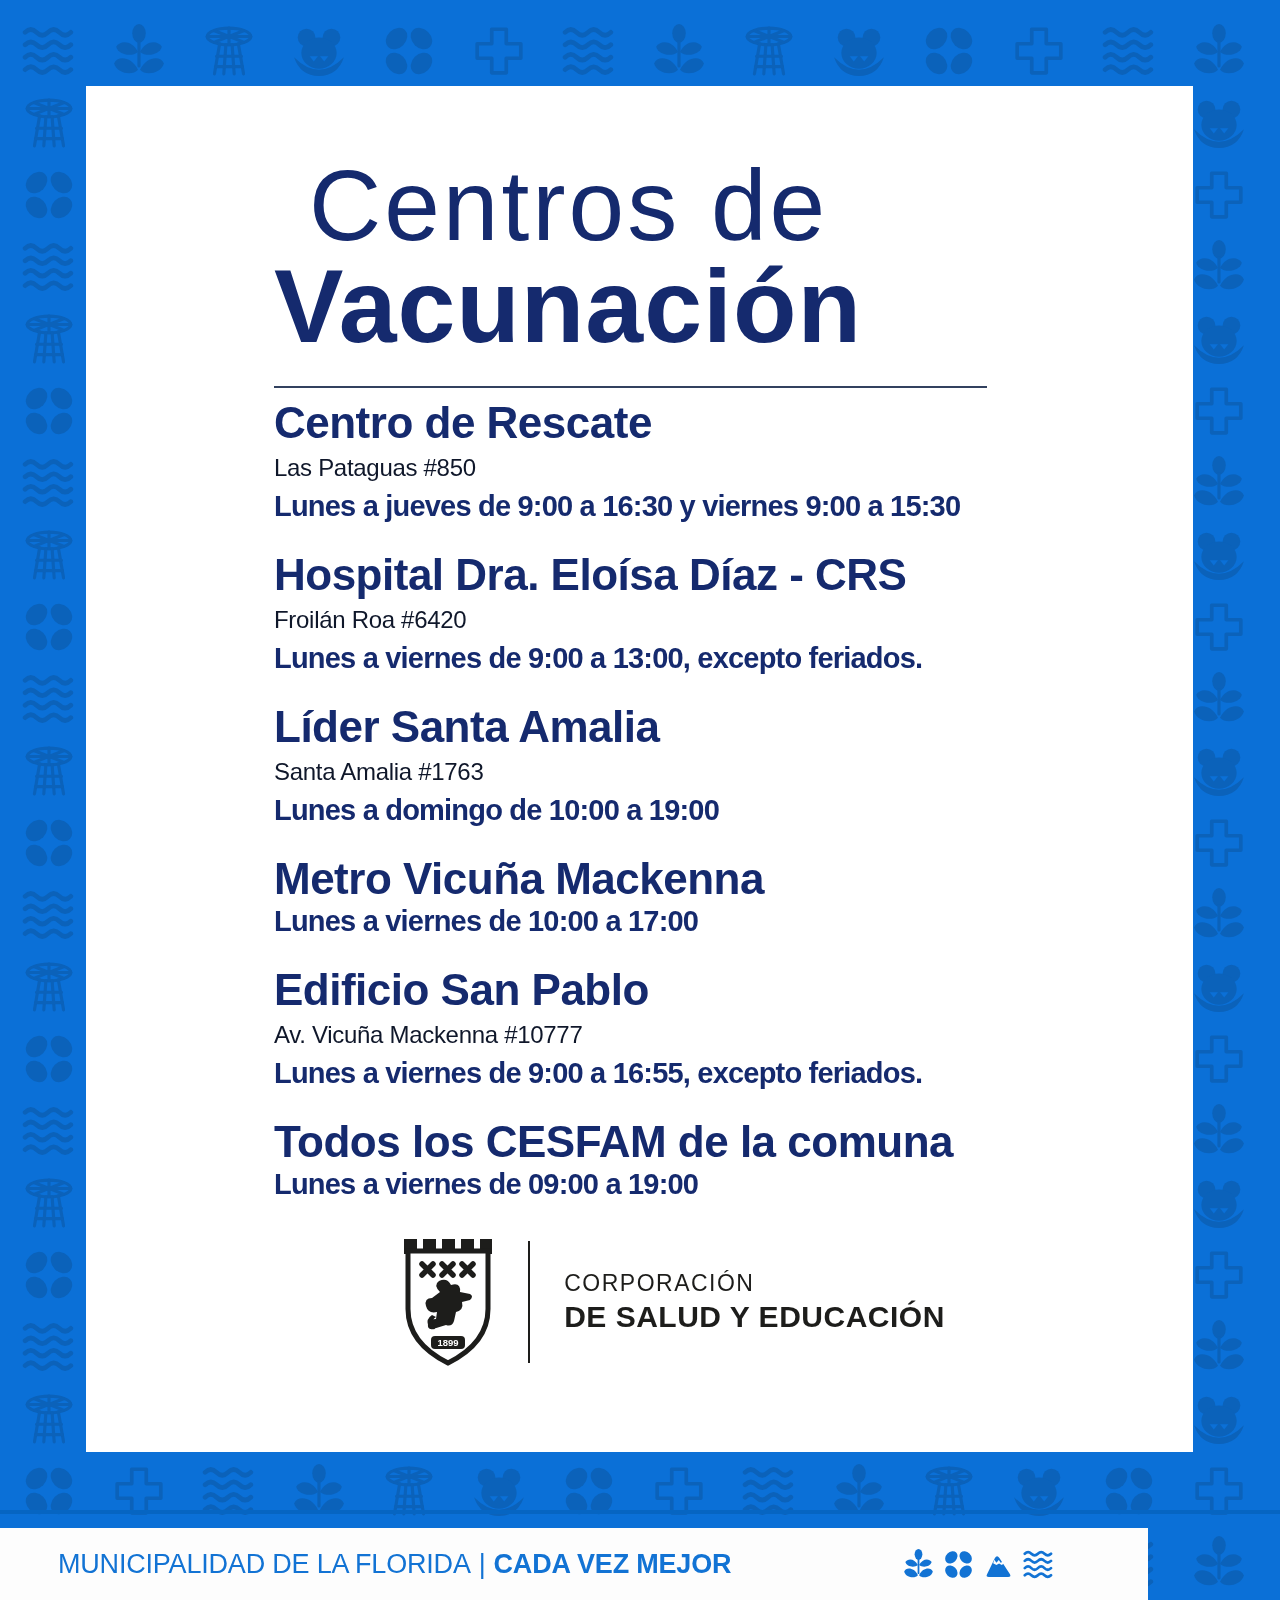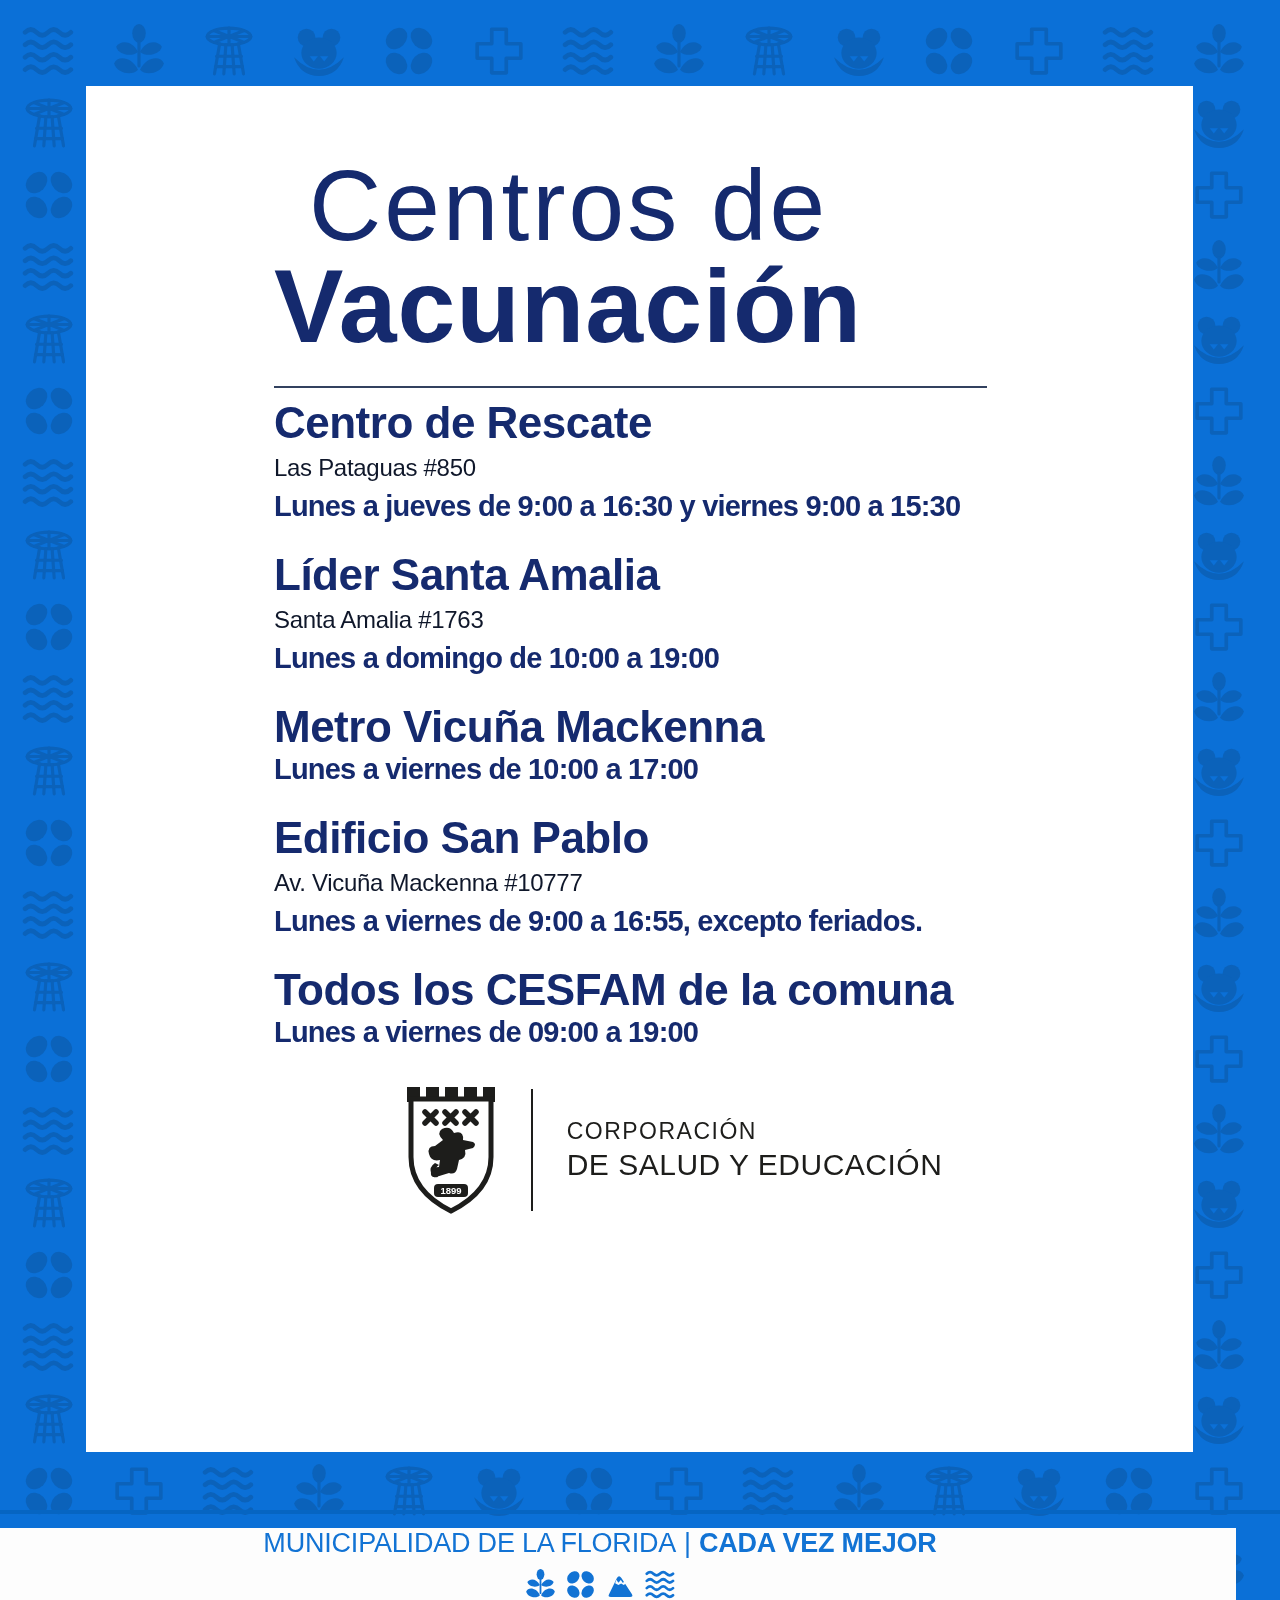--- a/index.html
+++ b/index.html
@@ -38,26 +38,26 @@
   }
   .muni-logo{display:flex;align-items:center;gap:14px;}
   .shield{width:92px;height:130px;flex:0 0 auto;}
   .muni-wordmark{line-height:1;}
   .muni-la{font-size:40px;font-weight:700;line-height:.9;}
   .muni-florida{font-size:48px;font-weight:700;line-height:1.0;letter-spacing:.5px;}
   .muni-municipalidad{font-size:27.5px;font-weight:700;line-height:1.15;letter-spacing:.3px;}
   .footer-vdivider{width:2px;height:122px;background:#1D1D1B;flex:0 0 auto;}
   .corp-text{line-height:1.25;}
   .corp-line1{font-size:23px;font-weight:400;letter-spacing:1.5px;}
-  .corp-line2{font-size:30px;font-weight:400;letter-spacing:.5px;text-align:center;}
+  .corp-line2{font-size:30px;font-weight:700;letter-spacing:.5px;text-align:center;}
   
   .bottom-bar{
-    position:absolute;left:0;bottom:0;width:1236px;height:72px;background:#FDFDFD;z-index:3;
+    position:absolute;left:0;bottom:0;width:1148px;height:72px;background:#FDFDFD;z-index:3;
     display:flex;align-items:center;justify-content:space-between;
-    box-sizing:border-box;padding:0 94px 0 58px;flex-direction:column;
+    box-sizing:border-box;padding:0 94px 0 58px;
   }
   .bar-text{font-size:27px;color:#1273D4;letter-spacing:-.2px;font-weight:500;}
   .bar-text .sep{font-weight:400;padding:0 8px;}
   .bar-text .bold{font-weight:700;}
   .bar-icons{display:flex;align-items:center;gap:9px;color:#1273D4;}
   .bar-icon{width:31px;height:31px;display:block;}
   .hidden-defs{position:absolute;width:0;height:0;overflow:hidden;}
 </style>
 </head>
 <body>
@@ -460,20 +460,25 @@
   <div class="title-line2">Vacunación</div>
   <div class="title-divider"></div>
 
   <div class="centers">
     <div class="center-block">
       <div class="center-name">Centro de Rescate</div>
       <div class="center-address">Las Pataguas #850</div>
       <div class="center-schedule">Lunes a jueves de 9:00 a 16:30 y viernes 9:00 a 15:30</div>
     </div>
     <div class="center-block">
+      <div class="center-name">Hospital Dra. Eloísa Díaz - CRS</div>
+      <div class="center-address">Froilán Roa #6420</div>
+      <div class="center-schedule">Lunes a viernes de 9:00 a 13:00, excepto feriados.</div>
+    </div>
+    <div class="center-block">
       <div class="center-name">Líder Santa Amalia</div>
       <div class="center-address">Santa Amalia #1763</div>
       <div class="center-schedule">Lunes a domingo de 10:00 a 19:00</div>
     </div>
     <div class="center-block">
       <div class="center-name">Metro Vicuña Mackenna</div>
       <div class="center-address"></div>
       <div class="center-schedule">Lunes a viernes de 10:00 a 17:00</div>
     </div>
     <div class="center-block">

